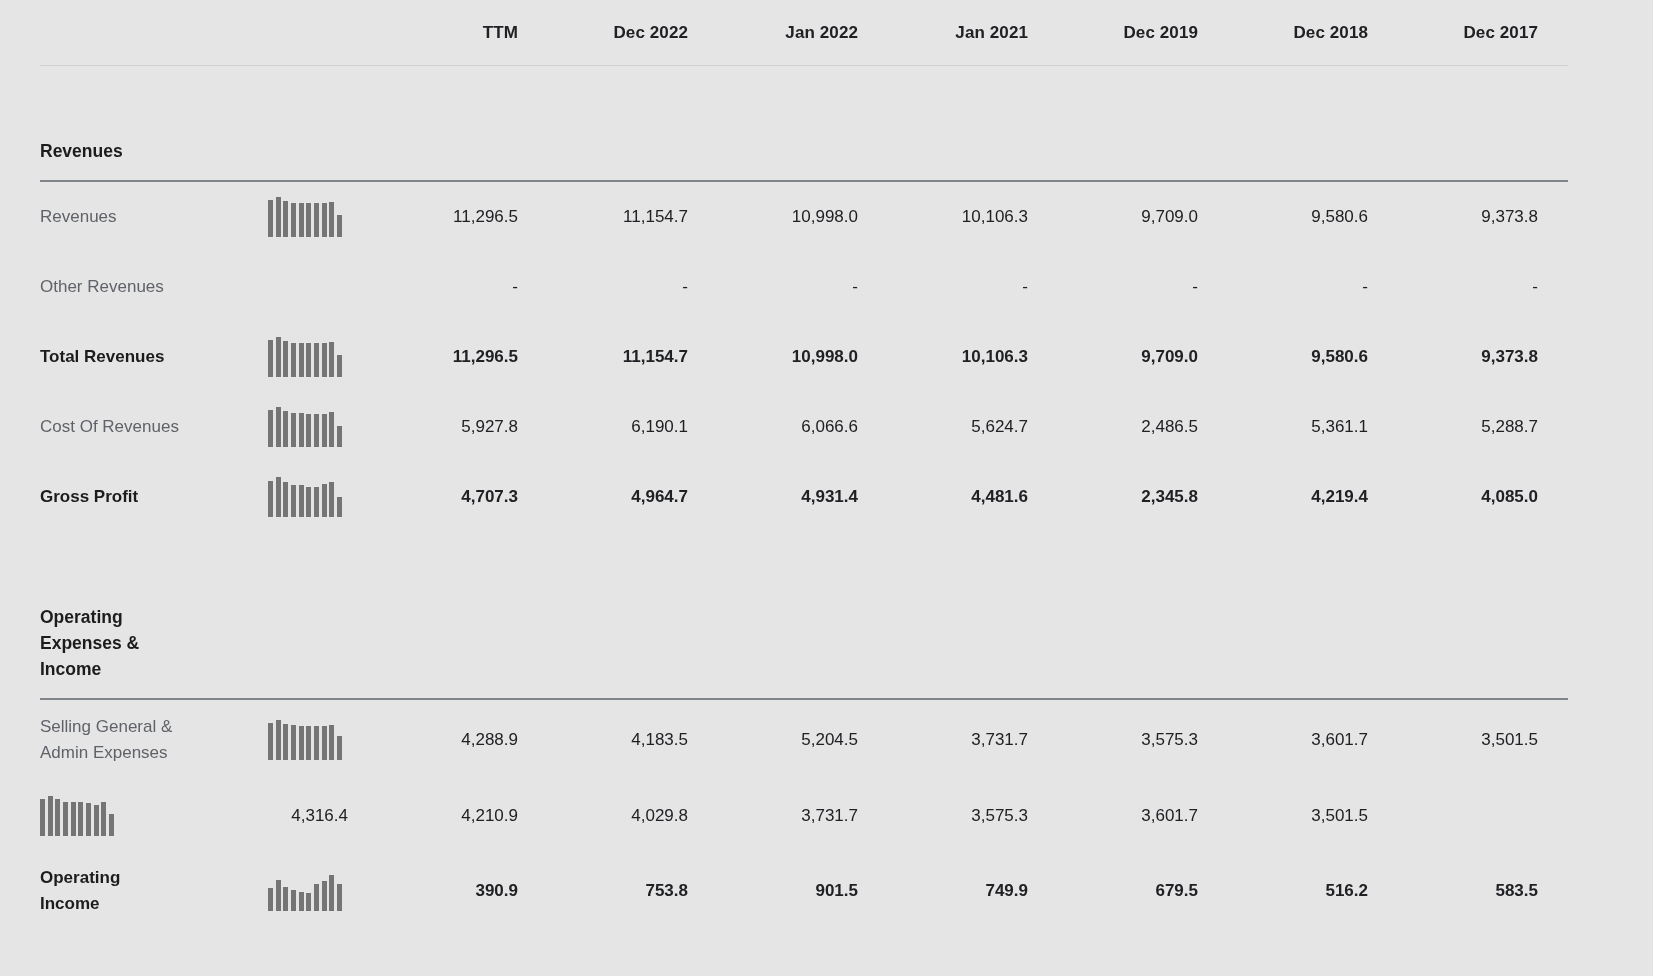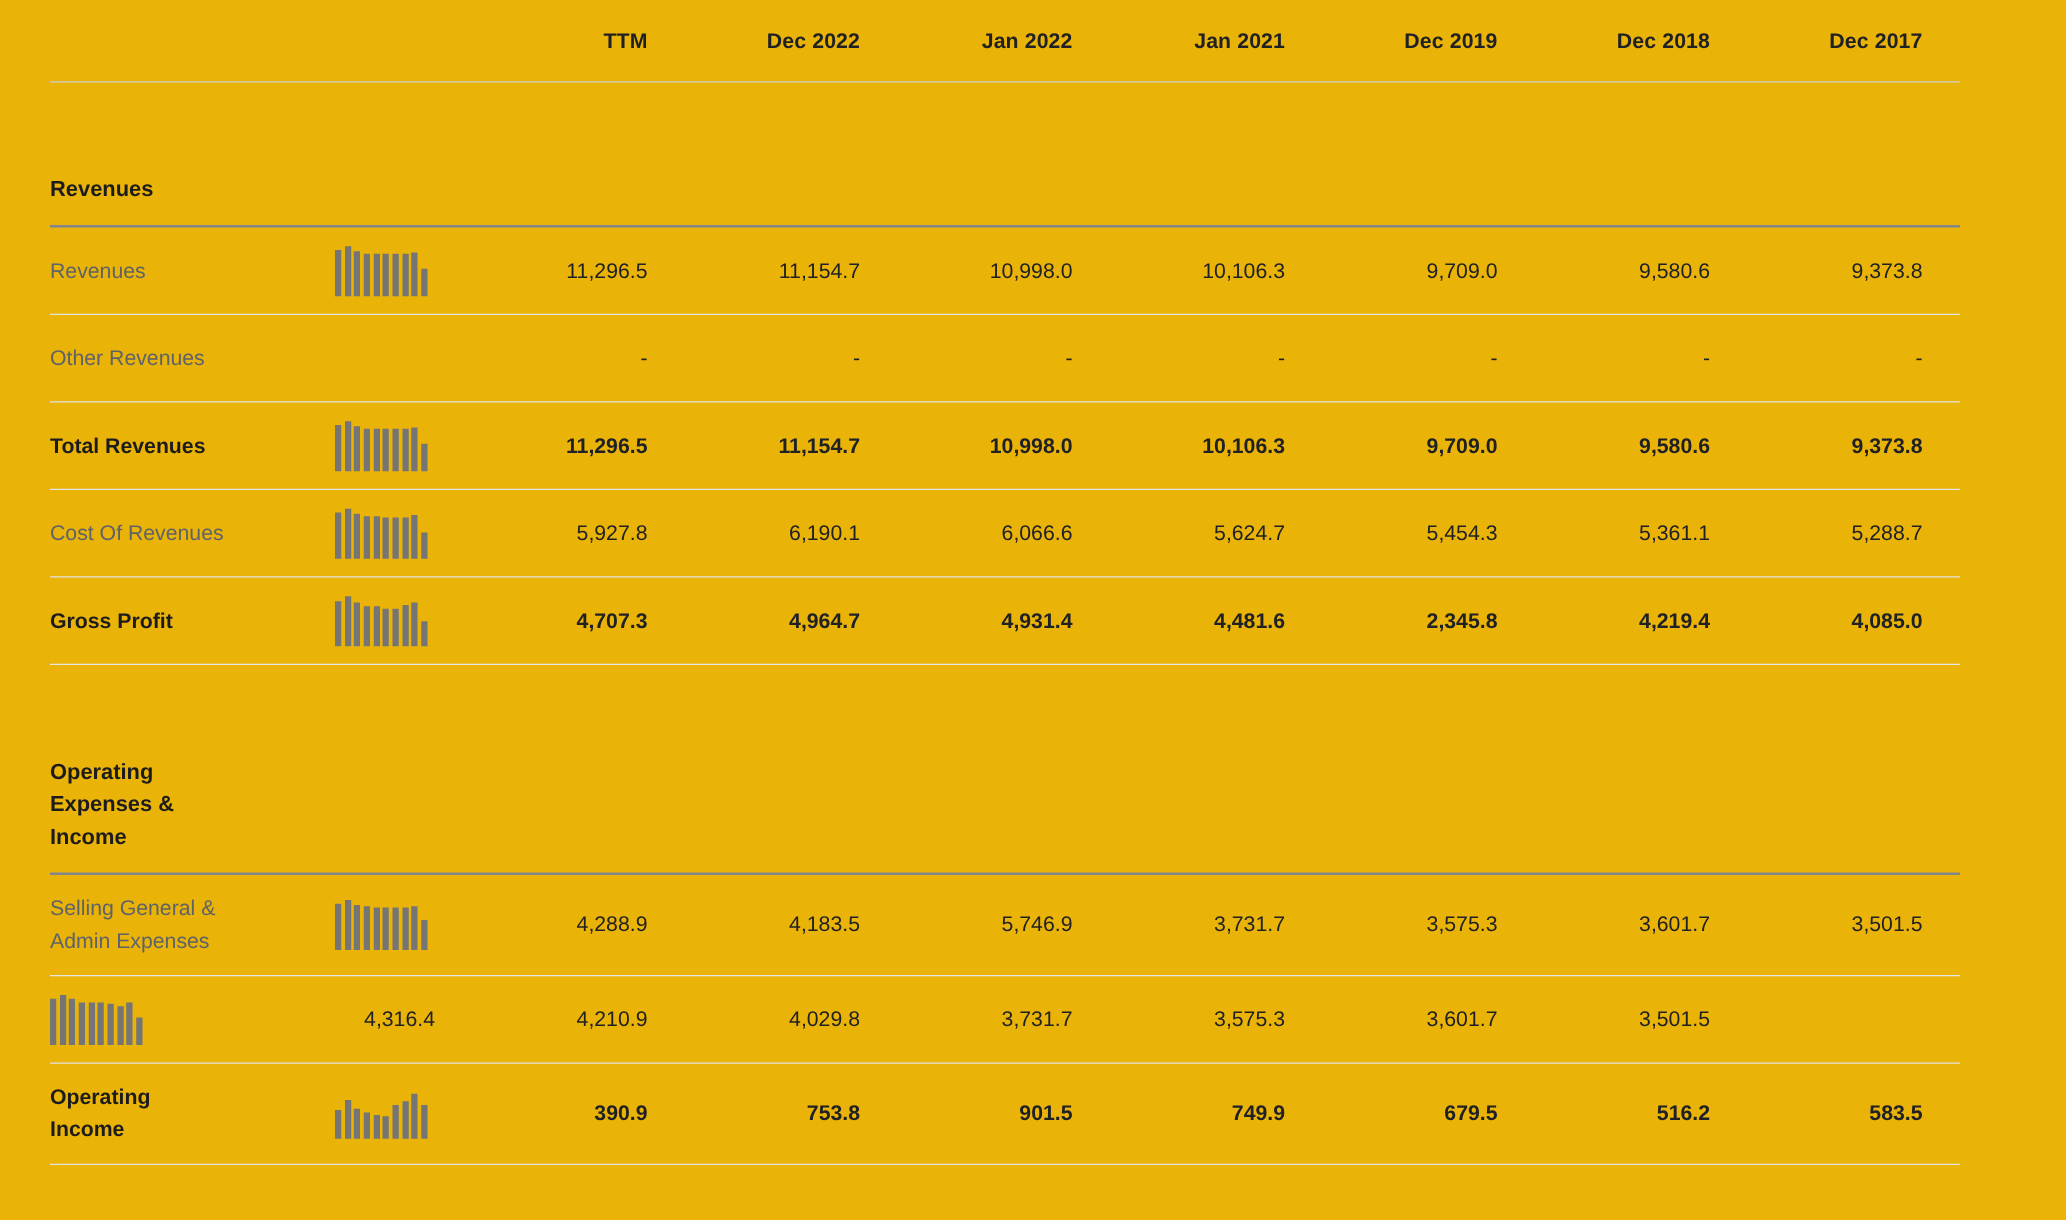--- a/index.html
+++ b/index.html
@@ -1,17 +1,17 @@
 <!DOCTYPE html>
 <html><head>
 <meta charset="utf-8">
 <style>
   html,body{margin:0;padding:0;background:#ffffff;}
   body{font-family:"Liberation Sans",sans-serif;color:#202124;}
-  .page{width:1653px;height:976px;overflow:hidden;box-sizing:border-box;padding-left:40px;background:#eab308;}
+  .page{width:1653px;height:976px;overflow:hidden;box-sizing:border-box;padding-left:40px;background:#e5e5e5;}
   .grid{
     display:grid;
     grid-template-columns:228px 80px repeat(7,170px);
     align-items:center;
     box-sizing:border-box;
     padding-right:30px;
     width:1528px;
   }
   .header-row{height:66px;border-bottom:1px solid #cfd1d4;}
   .col-header{font-weight:bold;font-size:15.5px;color:#3c4043;text-align:right;letter-spacing:0.1px;}
@@ -132,21 +132,21 @@
             <div class="bar" style="height: 33px;"></div>
             <div class="bar" style="height: 33px;"></div>
             <div class="bar" style="height: 35px;"></div>
             <div class="bar" style="height: 21px;"></div>
           </div>
         </div>
         <div class="num-cell">5,927.8</div>
         <div class="num-cell">6,190.1</div>
         <div class="num-cell">6,066.6</div>
         <div class="num-cell">5,624.7</div>
-        <div class="num-cell">5,454.3</div>
+        <div class="num-cell">2,486.5</div>
         <div class="num-cell">5,361.1</div>
         <div class="num-cell">5,288.7</div>
       </div>
       <div class="grid row bold">
         <div><span class="row-label">Gross Profit</span></div>
         <div class="spark-cell">
           <div class="sparkline">
             <div class="bar" style="height: 36px;"></div>
             <div class="bar" style="height: 40px;"></div>
             <div class="bar" style="height: 35px;"></div>
@@ -180,21 +180,21 @@
             <div class="bar" style="height: 34px;"></div>
             <div class="bar" style="height: 34px;"></div>
             <div class="bar" style="height: 34px;"></div>
             <div class="bar" style="height: 34px;"></div>
             <div class="bar" style="height: 35px;"></div>
             <div class="bar" style="height: 24px;"></div>
           </div>
         </div>
         <div class="num-cell">4,288.9</div>
         <div class="num-cell">4,183.5</div>
-        <div class="num-cell">5,746.9</div>
+        <div class="num-cell">5,204.5</div>
         <div class="num-cell">3,731.7</div>
         <div class="num-cell">3,575.3</div>
         <div class="num-cell">3,601.7</div>
         <div class="num-cell">3,501.5</div>
       </div>
       <div class="grid row">
         <div class="spark-cell">
           <div class="sparkline">
             <div class="bar" style="height: 37px;"></div>
             <div class="bar" style="height: 40px;"></div>

